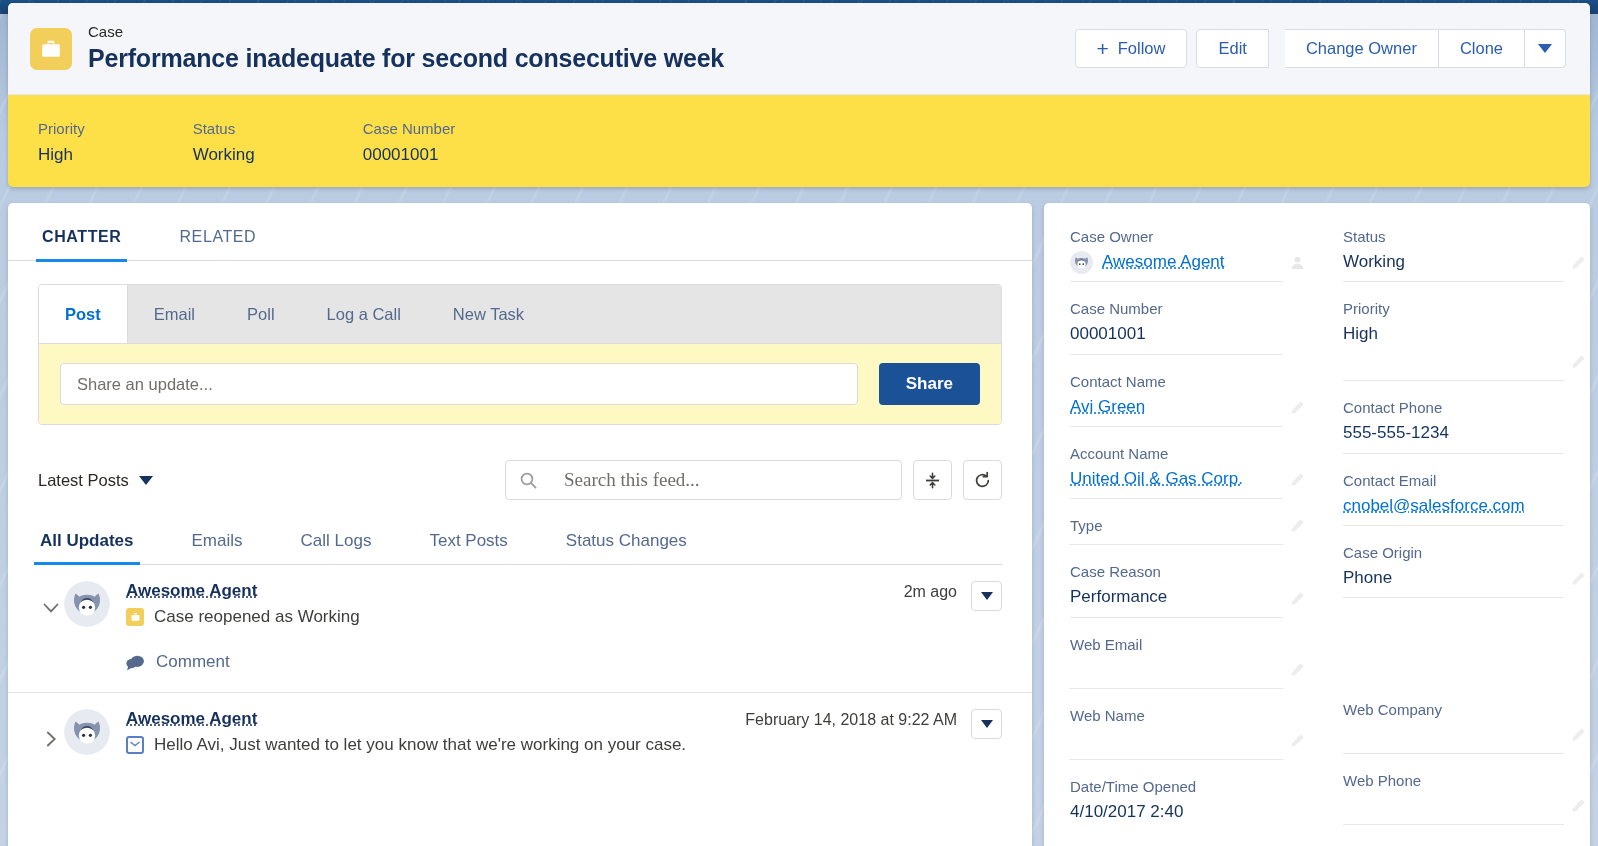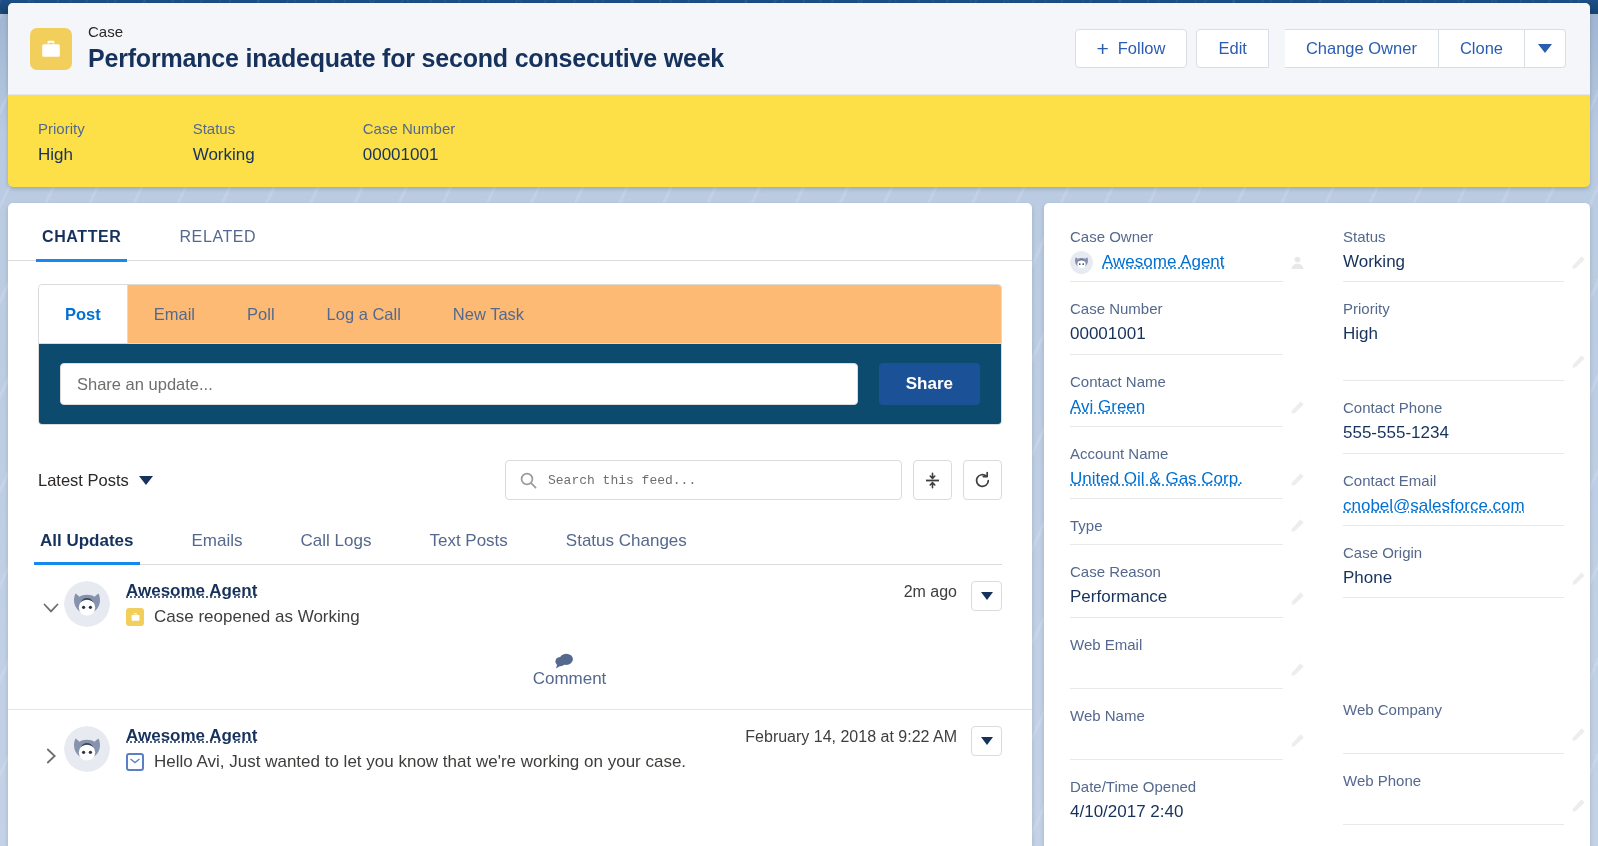--- a/index.html
+++ b/index.html
@@ -88,26 +88,26 @@
   }
   .main-tab.active { color:#16325c; font-weight:bold; }
   .main-tab.active:after {
     content:""; position:absolute; left:-2px; right:-2px; bottom:-2px; height:3px; background:#1589ee;
   }
 
   
   #publisher {
     margin:23px 30px 0 30px; border:1px solid #dddbda; border-radius:4px; overflow:hidden;
   }
-  #publisher-tabs { display:flex; background:#fdba74; border-bottom:1px solid #dddbda; height:59px; }
+  #publisher-tabs { display:flex; background:#e5e5e5; border-bottom:1px solid #dddbda; height:59px; }
   .pub-tab {
     display:flex; align-items:center; padding:0 26px; font-size:16.5px; color:#54698d; cursor:pointer;
   }
   .pub-tab.active { background:#fff; color:#0070d2; font-weight:bold; border-right:1px solid #dddbda; }
-  #publisher-body { background:#0c4a6e; padding:19px 21px; display:flex; }
+  #publisher-body { background:#fef9c3; padding:19px 21px; display:flex; }
   #share-input {
     flex:1 1 auto; height:42px; border:1px solid #dddbda; border-radius:4px;
     font-size:16.5px; color:#3e3e3c; padding:0 16px; font-family:inherit; outline:none;
   }
   #share-input::placeholder { color:#706e6b; }
   #share-button {
     margin-left:21px; height:42px; padding:0 27px; border:none; border-radius:4px;
     background:#1b5297; color:#fff; font-size:17px; font-weight:bold; font-family:inherit; cursor:pointer;
   }
 
@@ -117,22 +117,22 @@
   }
   #sort-control { display:flex; align-items:center; font-size:16.5px; color:#2b2826; cursor:pointer; }
   #sort-control .caret { margin-left:10px; width:0;height:0;
     border-left:7px solid transparent;border-right:7px solid transparent;border-top:9px solid #16325c; }
   #feed-toolbar-right { margin-left:auto; display:flex; align-items:center; }
   #feed-search {
     position:relative; width:397px; height:40px; border:1px solid #dddbda; border-radius:4px; background:#fff;
     display:flex; align-items:center; padding-left:14px;
   }
   #feed-search input {
-    border:none; outline:none; flex:1; font-size:13px; color:#3e3e3c;
-    font-family:Liberation Mono, monospace; margin-left:11px; background:transparent;
+    border:none; outline:none; flex:1; font-size:19px; color:#3e3e3c;
+    font-family:Liberation Serif, serif; margin-left:27px; background:transparent;
   }
   #feed-search input::placeholder { color:#706e6b; }
   .icon-btn {
     width:39px; height:40px; margin-left:11px; border:1px solid #dddbda; border-radius:4px;
     background:#fff; display:flex; align-items:center; justify-content:center; cursor:pointer;
   }
 
   
   #feed-filters { display:flex; margin:29px 30px 0 30px; border-bottom:1px solid #dddbda; }
   .feed-filter {
@@ -162,21 +162,21 @@
     width:18px; height:18px; border-radius:3px; background:#f2cf5b; margin-right:10px; flex:0 0 auto;
     display:flex; align-items:center; justify-content:center;
   }
   .mini-badge.email { background:#fff; border:2px solid #5a7fc4; }
   .fi-meta { display:flex; align-items:flex-start; flex:0 0 auto; margin-left:14px; }
   .fi-time { font-size:16px; color:#3e3e3c; white-space:nowrap; padding-top:2px; }
   .fi-menu {
     width:31px; height:30px; margin-left:14px; border:1px solid #dddbda; border-radius:4px; background:#fff;
     display:flex; align-items:center; justify-content:center; cursor:pointer; flex:0 0 auto;
   }
-  .fi-actions { display:flex; align-items:center; padding:25px 0 20px 88px;flex-direction:column; }
+  .fi-actions { display:flex; align-items:center; padding:25px 0 20px 88px; }
   .comment-link { font-size:17px; color:#54698d; cursor:pointer; margin-left:11px; }
 
   
   #detail-grid { display:flex; padding:22px 26px 0 26px; }
   .detail-col { width:50%; }
   .detail-col.left { padding-right:34px; }
   .detail-col.right { padding-left:26px; }
   .field { position:relative; padding-bottom:6px; border-bottom:1px solid #e8e8e8; margin-bottom:15px; }
   .field.empty { min-height:56px; }
   .f-label { font-size:15px; color:#54698d; line-height:1.6; }

